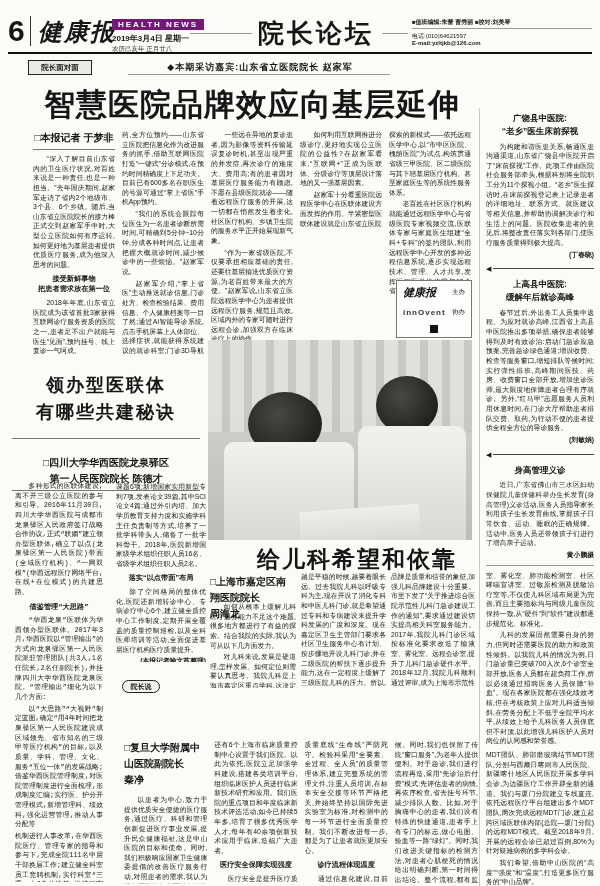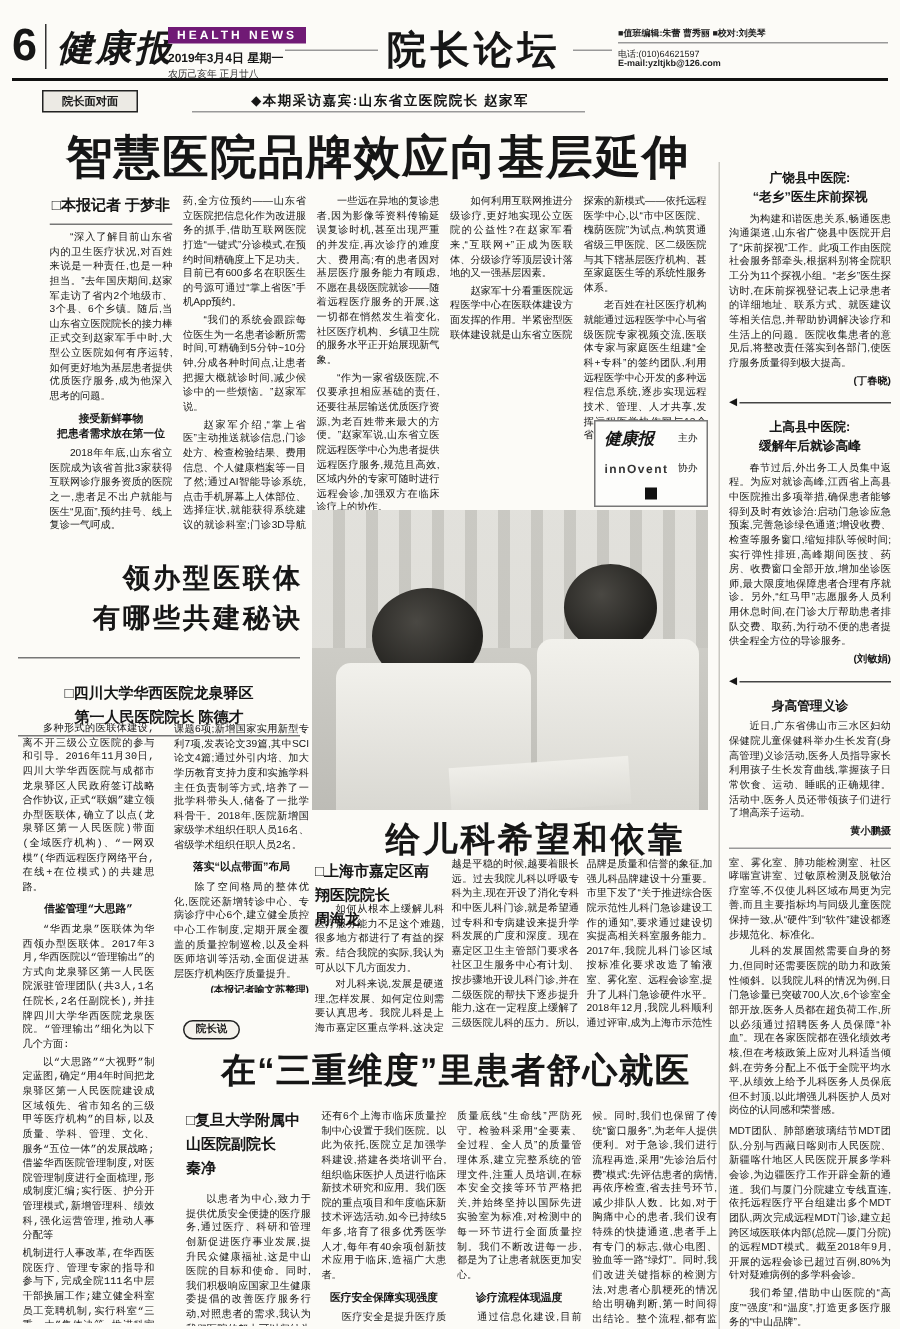--- a/index.html
+++ b/index.html
@@ -14,21 +14,21 @@
   .mh-lunar{font-size:6.5px;color:#333;margin-top:1px;}
   .section-title{font-family:"Liberation Serif","DejaVu Serif",serif;font-weight:900;font-size:26px;letter-spacing:3px;}
   .hdr-small{font-size:6px;color:#222;}
   .rule{background:#111;}
   .thin{background:#999;}
   
   .badge{border:1px solid #222;background:#eceae4;font-size:7.5px;font-weight:bold;text-align:center;line-height:13px;}
   .kicker{font-size:9px;font-weight:bold;letter-spacing:1px;}
   
   .h-lead{font-size:31px;font-weight:900;letter-spacing:1px;white-space:nowrap;}
-  .h-mid{font-size:18px;font-weight:900;text-align:right;line-height:1.5;white-space:pre-line;letter-spacing:2px;}
+  .h-mid{font-size:18px;font-weight:900;text-align:center;line-height:1.5;white-space:pre-line;letter-spacing:2px;}
   .h-photo{font-size:23px;font-weight:900;text-align:center;white-space:nowrap;letter-spacing:2px;}
   .h-bottom{font-size:23px;font-weight:900;white-space:nowrap;letter-spacing:1px;}
   
   .col{font-size:6.8px;line-height:1.42;text-align:justify;overflow:hidden;}
   .p{text-indent:2em;white-space:pre-line;margin:0 0 2px 0;}
   .sub{font-weight:bold;text-align:center;white-space:pre-line;margin:4px 0;font-size:7.2px;text-indent:0;}
   .byline{font-weight:bold;font-size:10px;text-align:center;white-space:pre-line;line-height:1.6;
           border-bottom:1px solid #777;padding-bottom:3px;margin-bottom:4px;}
   .byline.noline{border-bottom:none;}
   .credit{text-align:right;font-weight:bold;}
@@ -163,21 +163,20 @@
     <p class="p">对儿科来说,发展是硬道理,怎样发展、如何定位则需要认真思考。我院儿科是上海市嘉定区重点学科,这决定了儿科要走科教研全面发展之路。</p>
   </div>
   <div class="abs col" style="left:301px;top:572px;width:85px;height:116px;">
     <p class="p" style="text-indent:0;">越是平稳的时候,越要着眼长远。过去我院儿科以呼吸专科为主,现在开设了消化专科和中医儿科门诊,就是希望通过专科和专病建设来提升学科发展的广度和深度。现在嘉定区卫生主管部门要求各社区卫生服务中心有计划、按步骤地开设儿科门诊,并在二级医院的帮扶下逐步提升能力,这在一定程度上缓解了三级医院儿科的压力。所以,不同医疗机构应根据自身实际科学布局推进儿科建设,医疗安全有保障,从长远看,“慢就是快”。</p>
   </div>
   <div class="abs col" style="left:391px;top:572px;width:84px;height:116px;">
     <p class="p" style="text-indent:0;">品牌是质量和信誉的象征,加强儿科品牌建设十分重要。市里下发了“关于推进综合医院示范性儿科门急诊建设工作的通知”,要求通过建设切实提高相关科室服务能力。2017年,我院儿科门诊区域按标准化要求改造了输液室、雾化室、远程会诊室,提升了儿科门急诊硬件水平。2018年12月,我院儿科顺利通过评审,成为上海市示范性儿科门急诊。2019年,我院儿科还将进行门急诊改建,届时将增设儿</p>
   </div>
 
   <div class="abs pill" style="left:122px;top:680px;width:36px;height:11px;">院长说</div>
-  <div class="abs h-bottom" style="left:136px;top:698px;width:336px;text-align:center;">在“三重维度”里患者舒心就医</div>
   <div class="abs flexcols" style="left:124px;top:740px;width:354px;height:144px;">
     <div class="col">
       <div class="byline noline" style="text-align:left;">□复旦大学附属中山医院副院长
 秦净</div>
       <p class="p">以患者为中心,致力于提供优质安全便捷的医疗服务,通过医疗、科研和管理创新促进医疗事业发展,提升民众健康福祉,这是中山医院的目标和使命。同时,我们积极响应国家卫生健康委提倡的改善医疗服务行动,对照患者的需求,我认为我们医院的努力可以归纳为三个“度”。</p>
 
     </div>
     <div class="col">
       <p class="p" style="text-indent:0;">还有6个上海市临床质量控制中心设置于我们医院。以此为依托,医院立足加强学科建设,搭建各类培训平台,组织临床医护人员进行临床新技术研究和应用。我们医院的重点项目和年度临床新技术评选活动,如今已持续5年多,培育了很多优秀医学人才,每年有40余项创新技术应用于临床,造福广大患者。</p>
       <div class="sub">医疗安全保障实现强度</div>

